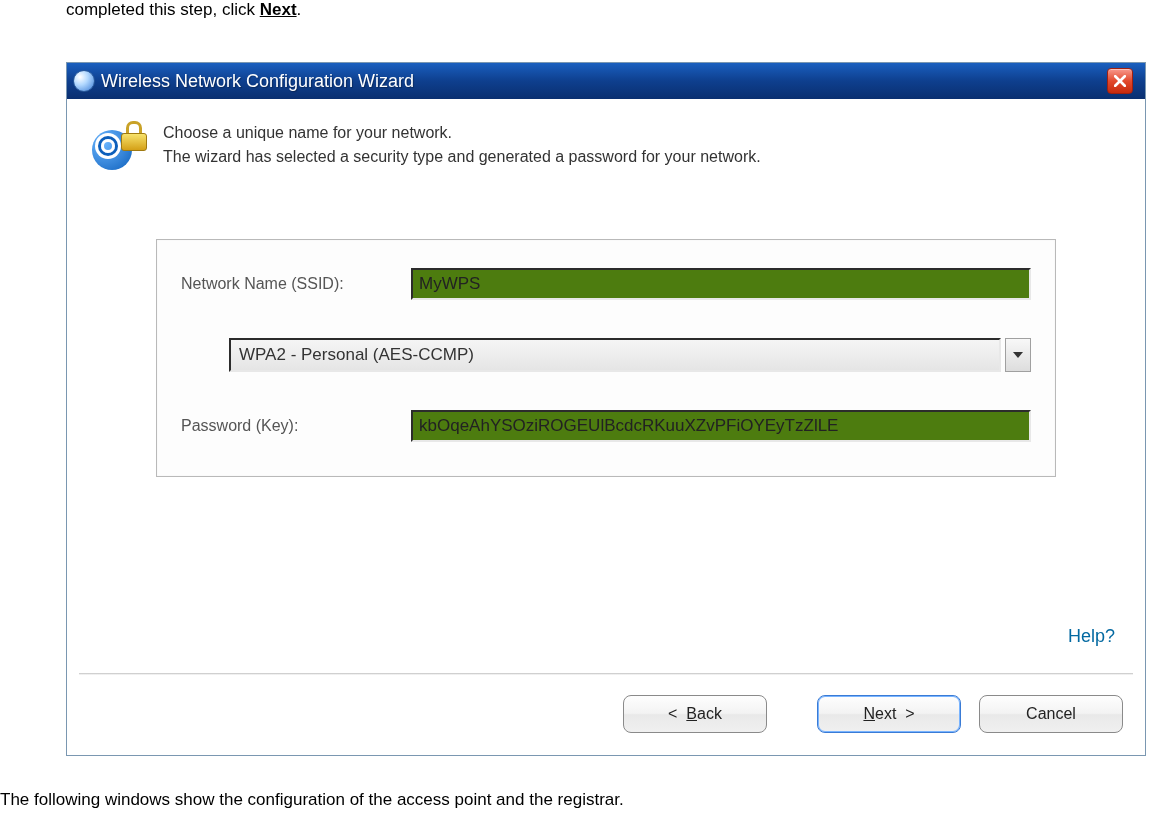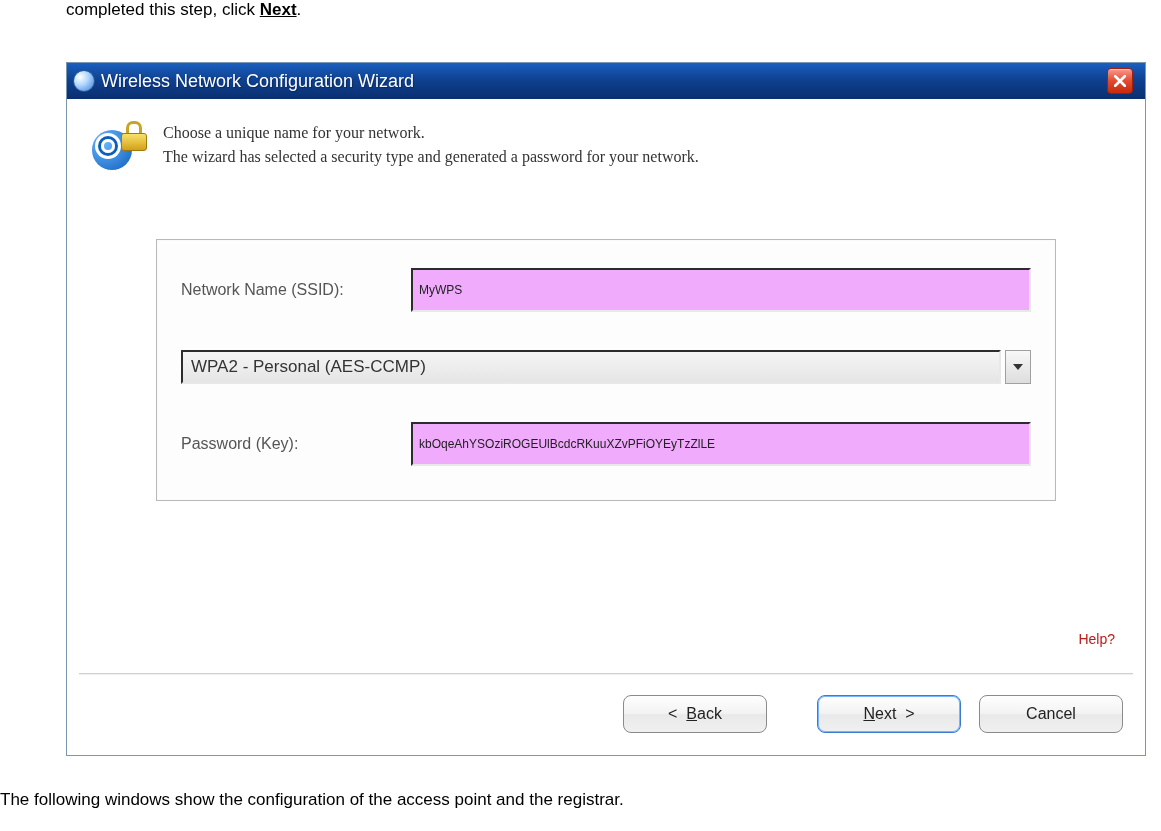--- a/index.html
+++ b/index.html
@@ -133,21 +133,21 @@
       background: linear-gradient(to bottom, #f7e26b, #d4a017);
       border-radius: 3px;
       border: 1px solid #a07a10;
     }
     .header-text {
       font-size: 16px;
       color: #333;
       line-height: 1.5;
       padding-top: 4px;
     }
-    .header-text .line { display: block; font-family: Liberation Serif, serif; }
+    .header-text .line { display: block; }
     .form-panel {
       margin: 0 auto;
       width: 900px;
       border: 1px solid #b9b9b9;
       background: #fdfdfd;
       padding: 28px 24px 24px 24px;
       box-shadow: inset 0 0 2px rgba(0,0,0,0.05);
     }
     .form-row {
       display: flex;
@@ -161,30 +161,31 @@
       font-size: 16px;
     }
     .text-input {
       flex: 1;
       height: 32px;
       border: 2px inset #c0c0c0;
       border-top-color: #808080;
       border-left-color: #808080;
       border-right-color: #e8e8e8;
       border-bottom-color: #e8e8e8;
-      background: #f0abfc;
-      padding: 20px 6px;
-      font-size: 12px;
+      background: #4d7c0f;
+      padding: 2px 6px;
+      font-size: 17px;
       font-family: Tahoma, sans-serif;
       color: #222;
     }
     .select-wrap {
       flex: 1;
       display: flex;
       height: 34px;
+      margin-left: 48px;
     }
     .select-display {
       flex: 1;
       border: 2px inset #c0c0c0;
       border-top-color: #808080;
       border-left-color: #808080;
       border-right-color: #e8e8e8;
       border-bottom-color: #e8e8e8;
       background: linear-gradient(to bottom, #f5f5f5, #e5e5e5);
       padding: 3px 8px;
@@ -201,22 +202,22 @@
       display: flex;
       align-items: center;
       justify-content: center;
       cursor: pointer;
     }
     .select-arrow svg { width: 10px; height: 6px; }
     .help-link {
       position: absolute;
       right: 30px;
       bottom: 108px;
-      color: #b91c1c;
-      font-size: 14px;
+      color: #0369a1;
+      font-size: 18px;
       cursor: pointer;
     }
     .separator {
       position: absolute;
       left: 12px; right: 12px;
       bottom: 80px;
       height: 2px;
       background: linear-gradient(to bottom, #c0c0c0, #fff);
     }
     .button-row {

